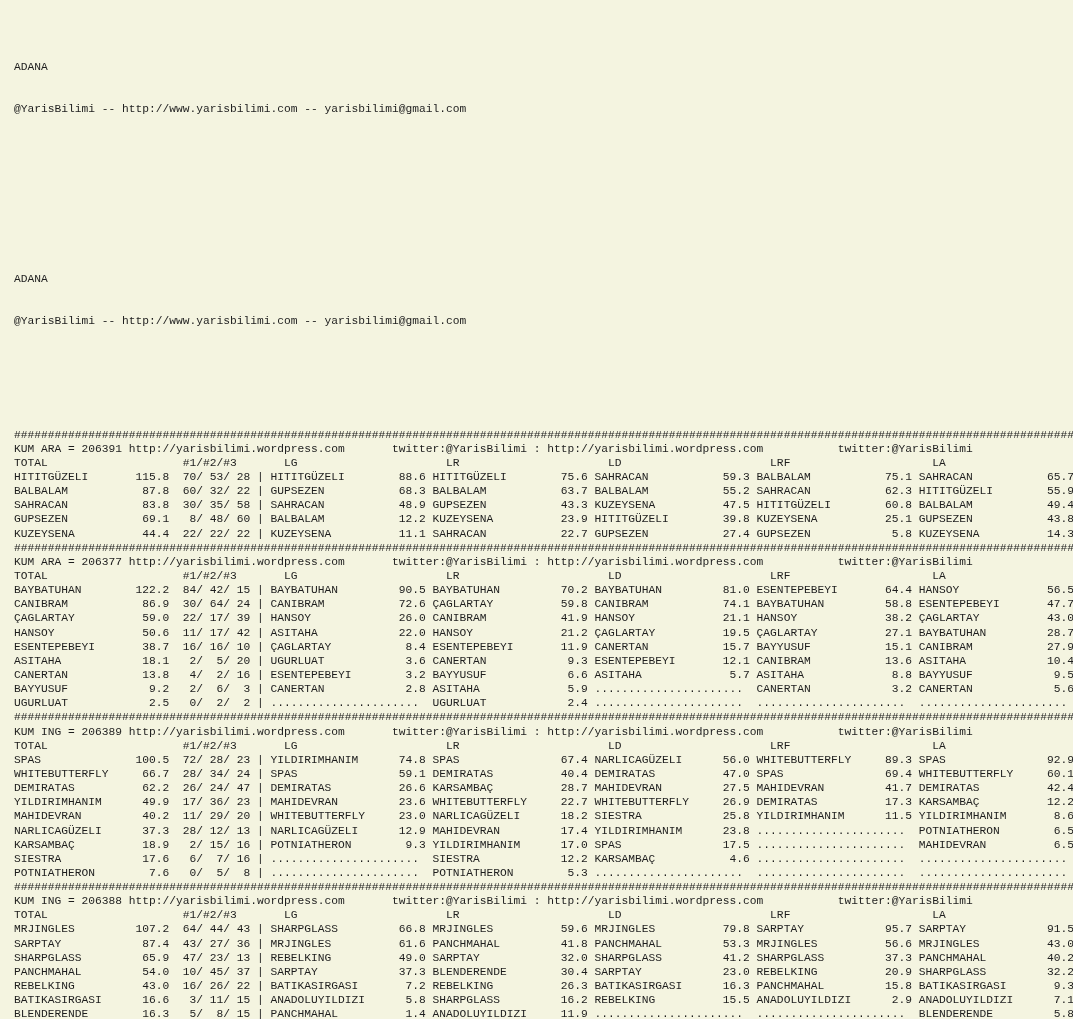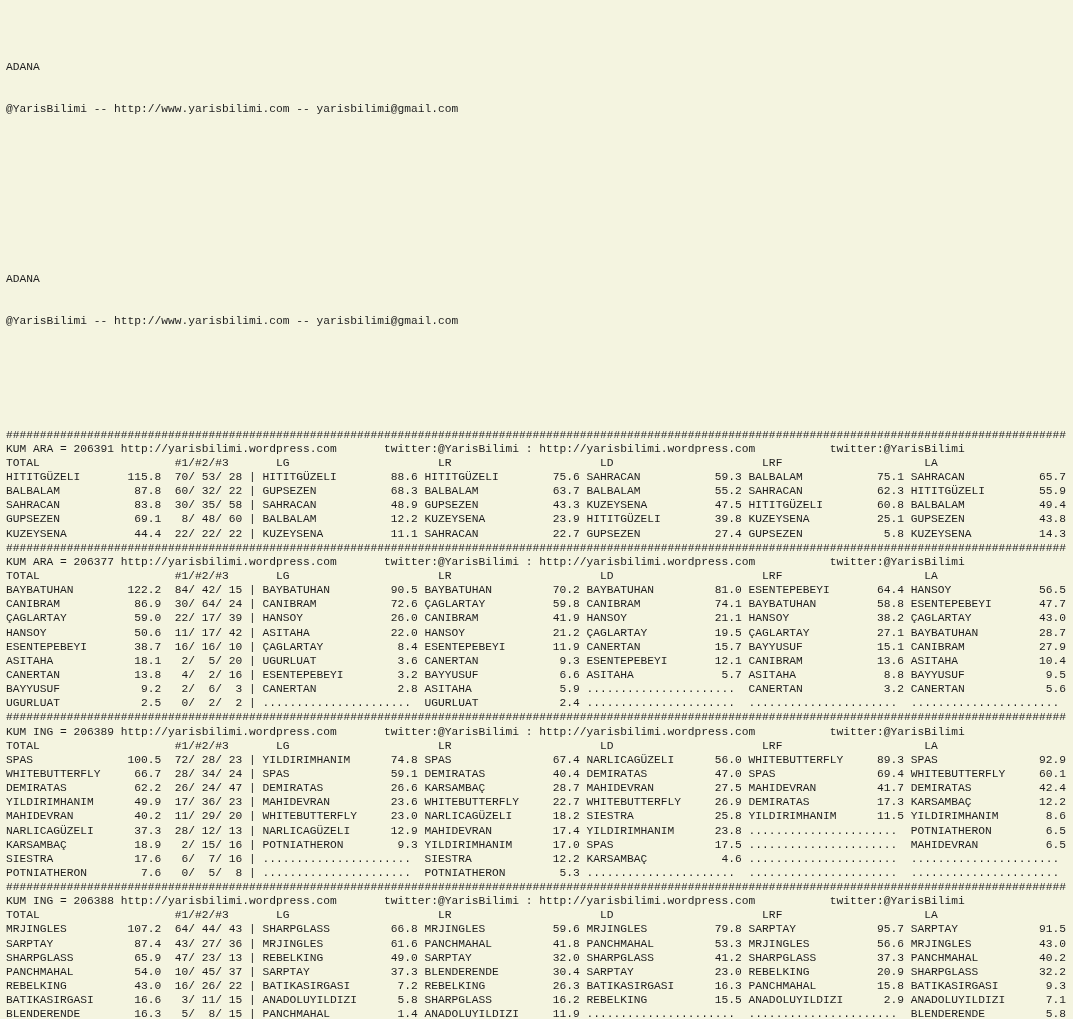--- a/index.html
+++ b/index.html
@@ -11,21 +11,21 @@
     position: relative;
     width: 1073px;
     height: 1019px;
     overflow: hidden;
     box-sizing: border-box;
     background: #f4f4e0;
     color: #1d1d1d;
     font-family: "Liberation Mono", "DejaVu Sans Mono", monospace;
     font-size: 11.25px;
     line-height: 14.15px;
-    padding: 3px 0 0 6px;
+    padding: 3px 0 0 14px;
     white-space: pre;
   }
   .ln {
     height: 14.15px;
     min-height: 14.15px;
     white-space: pre;
     overflow: hidden;
   }
 </style>
 </head>

